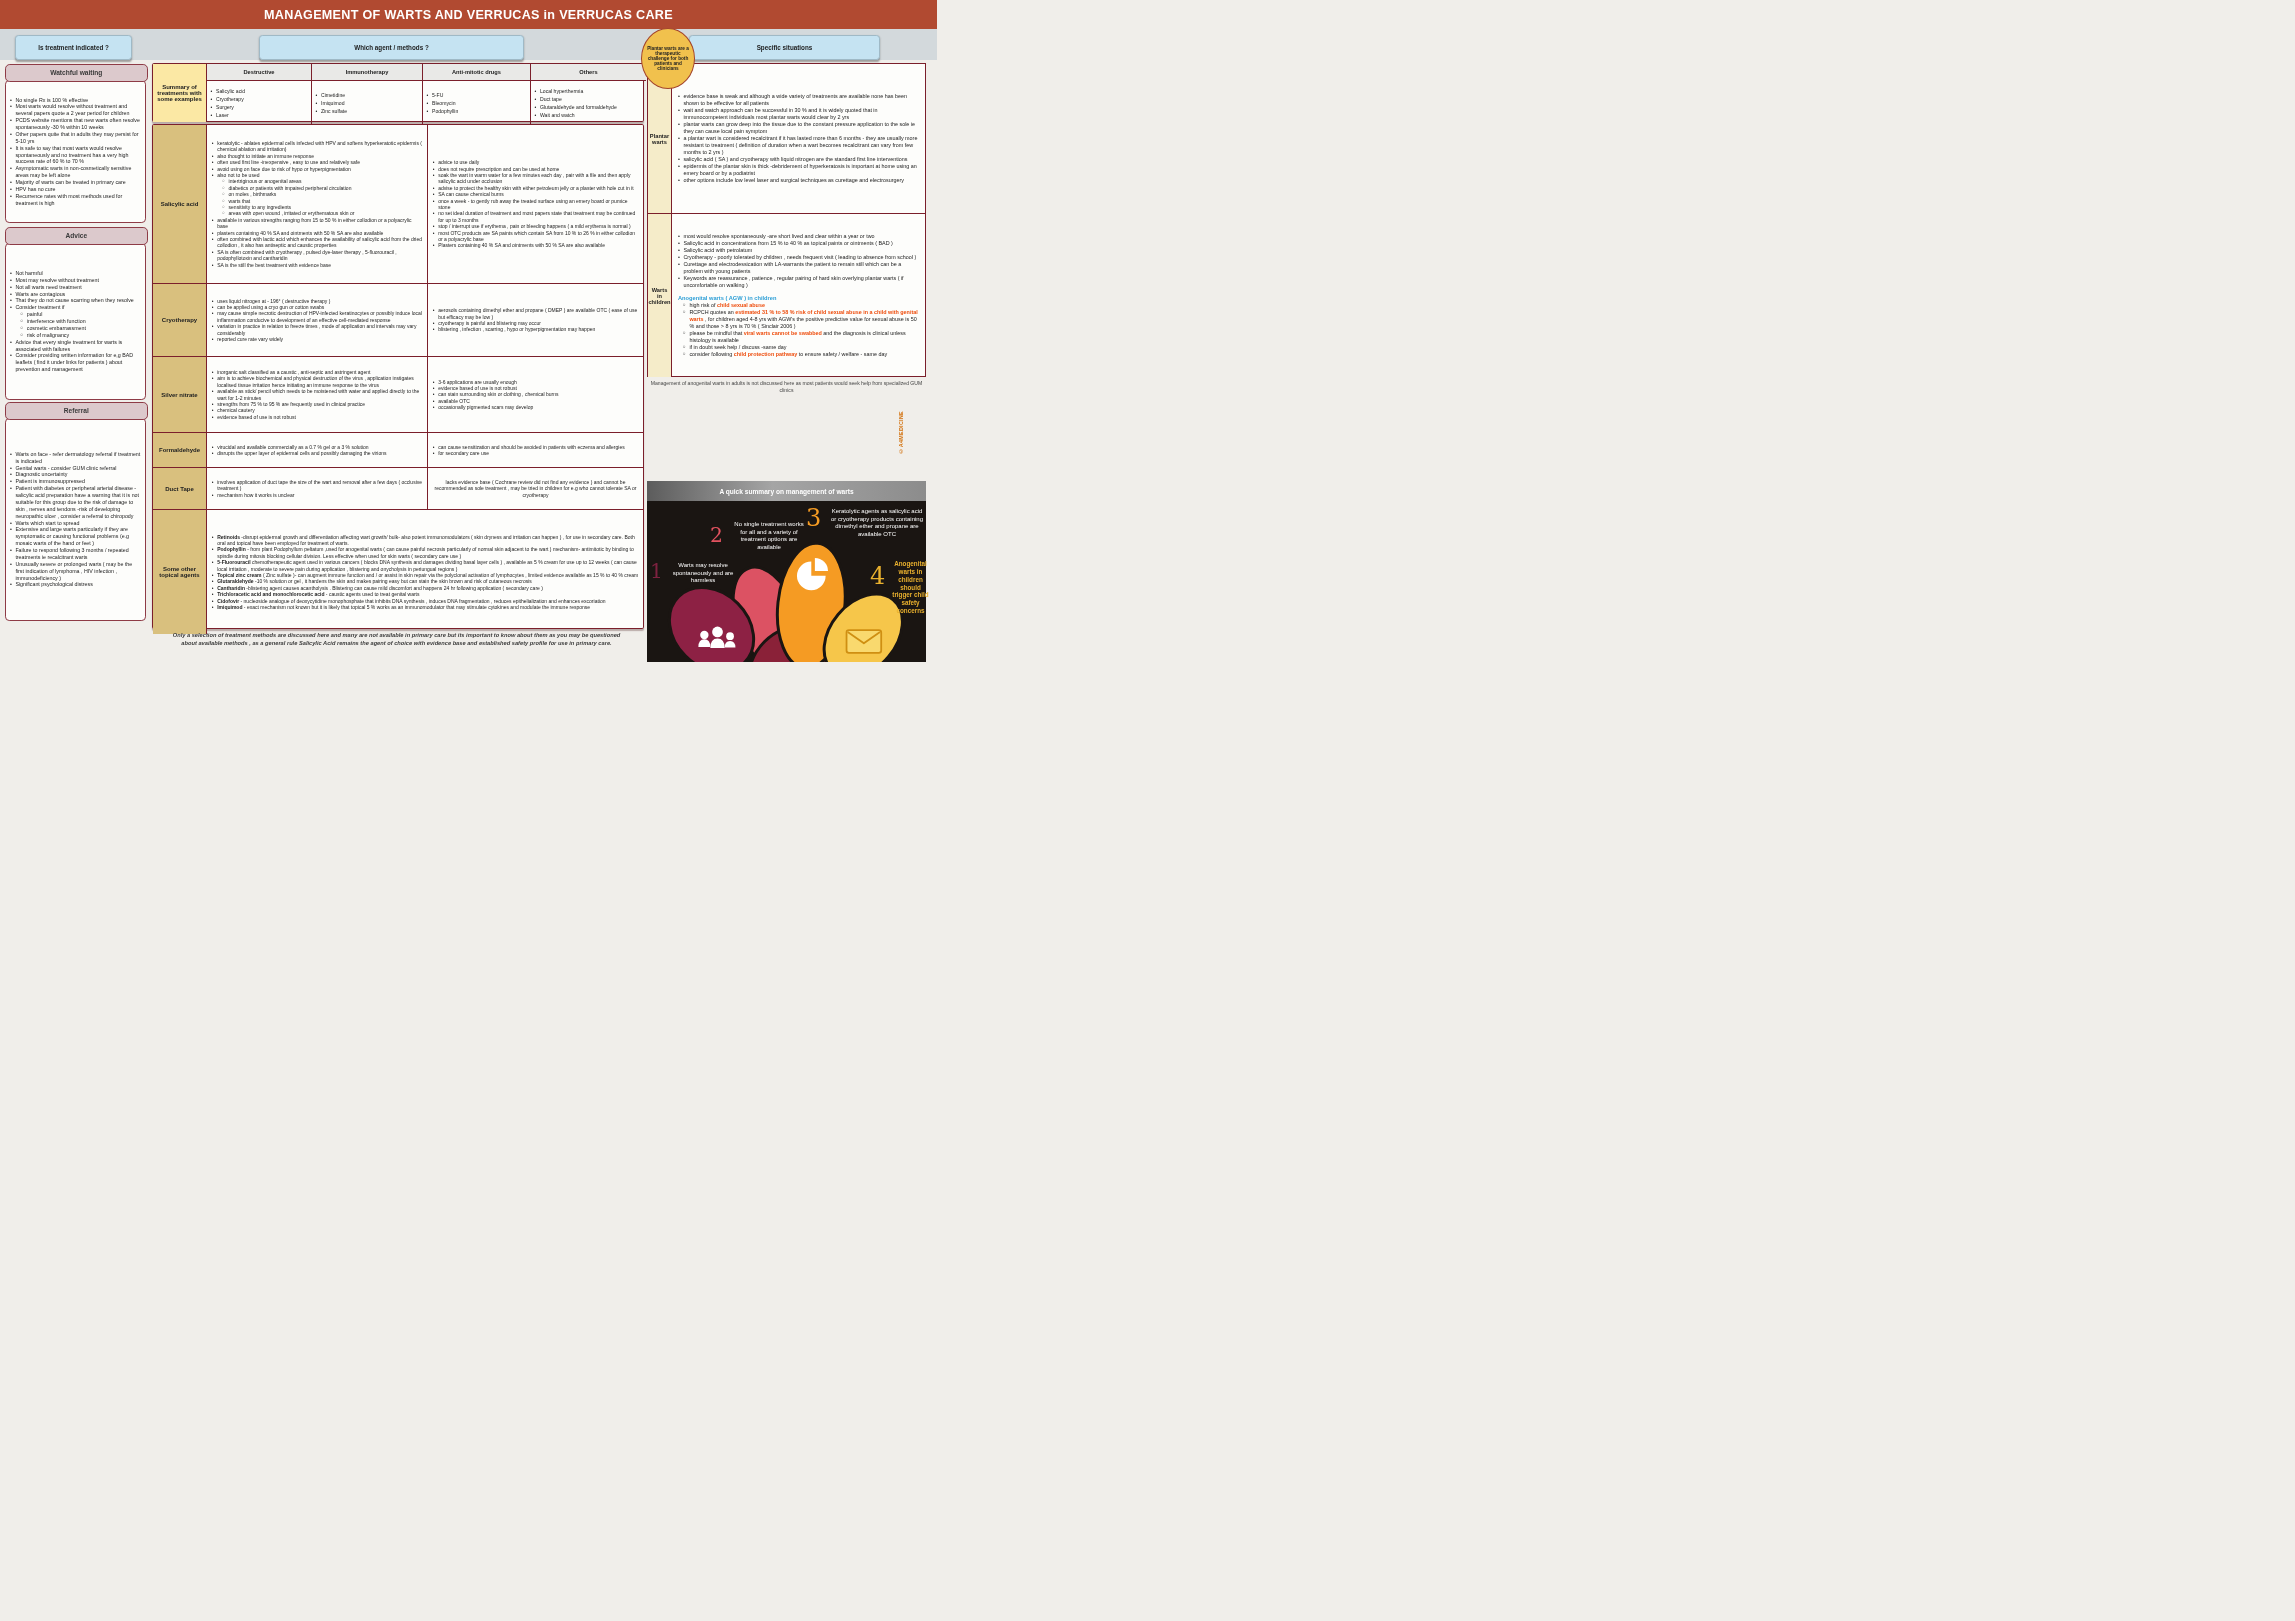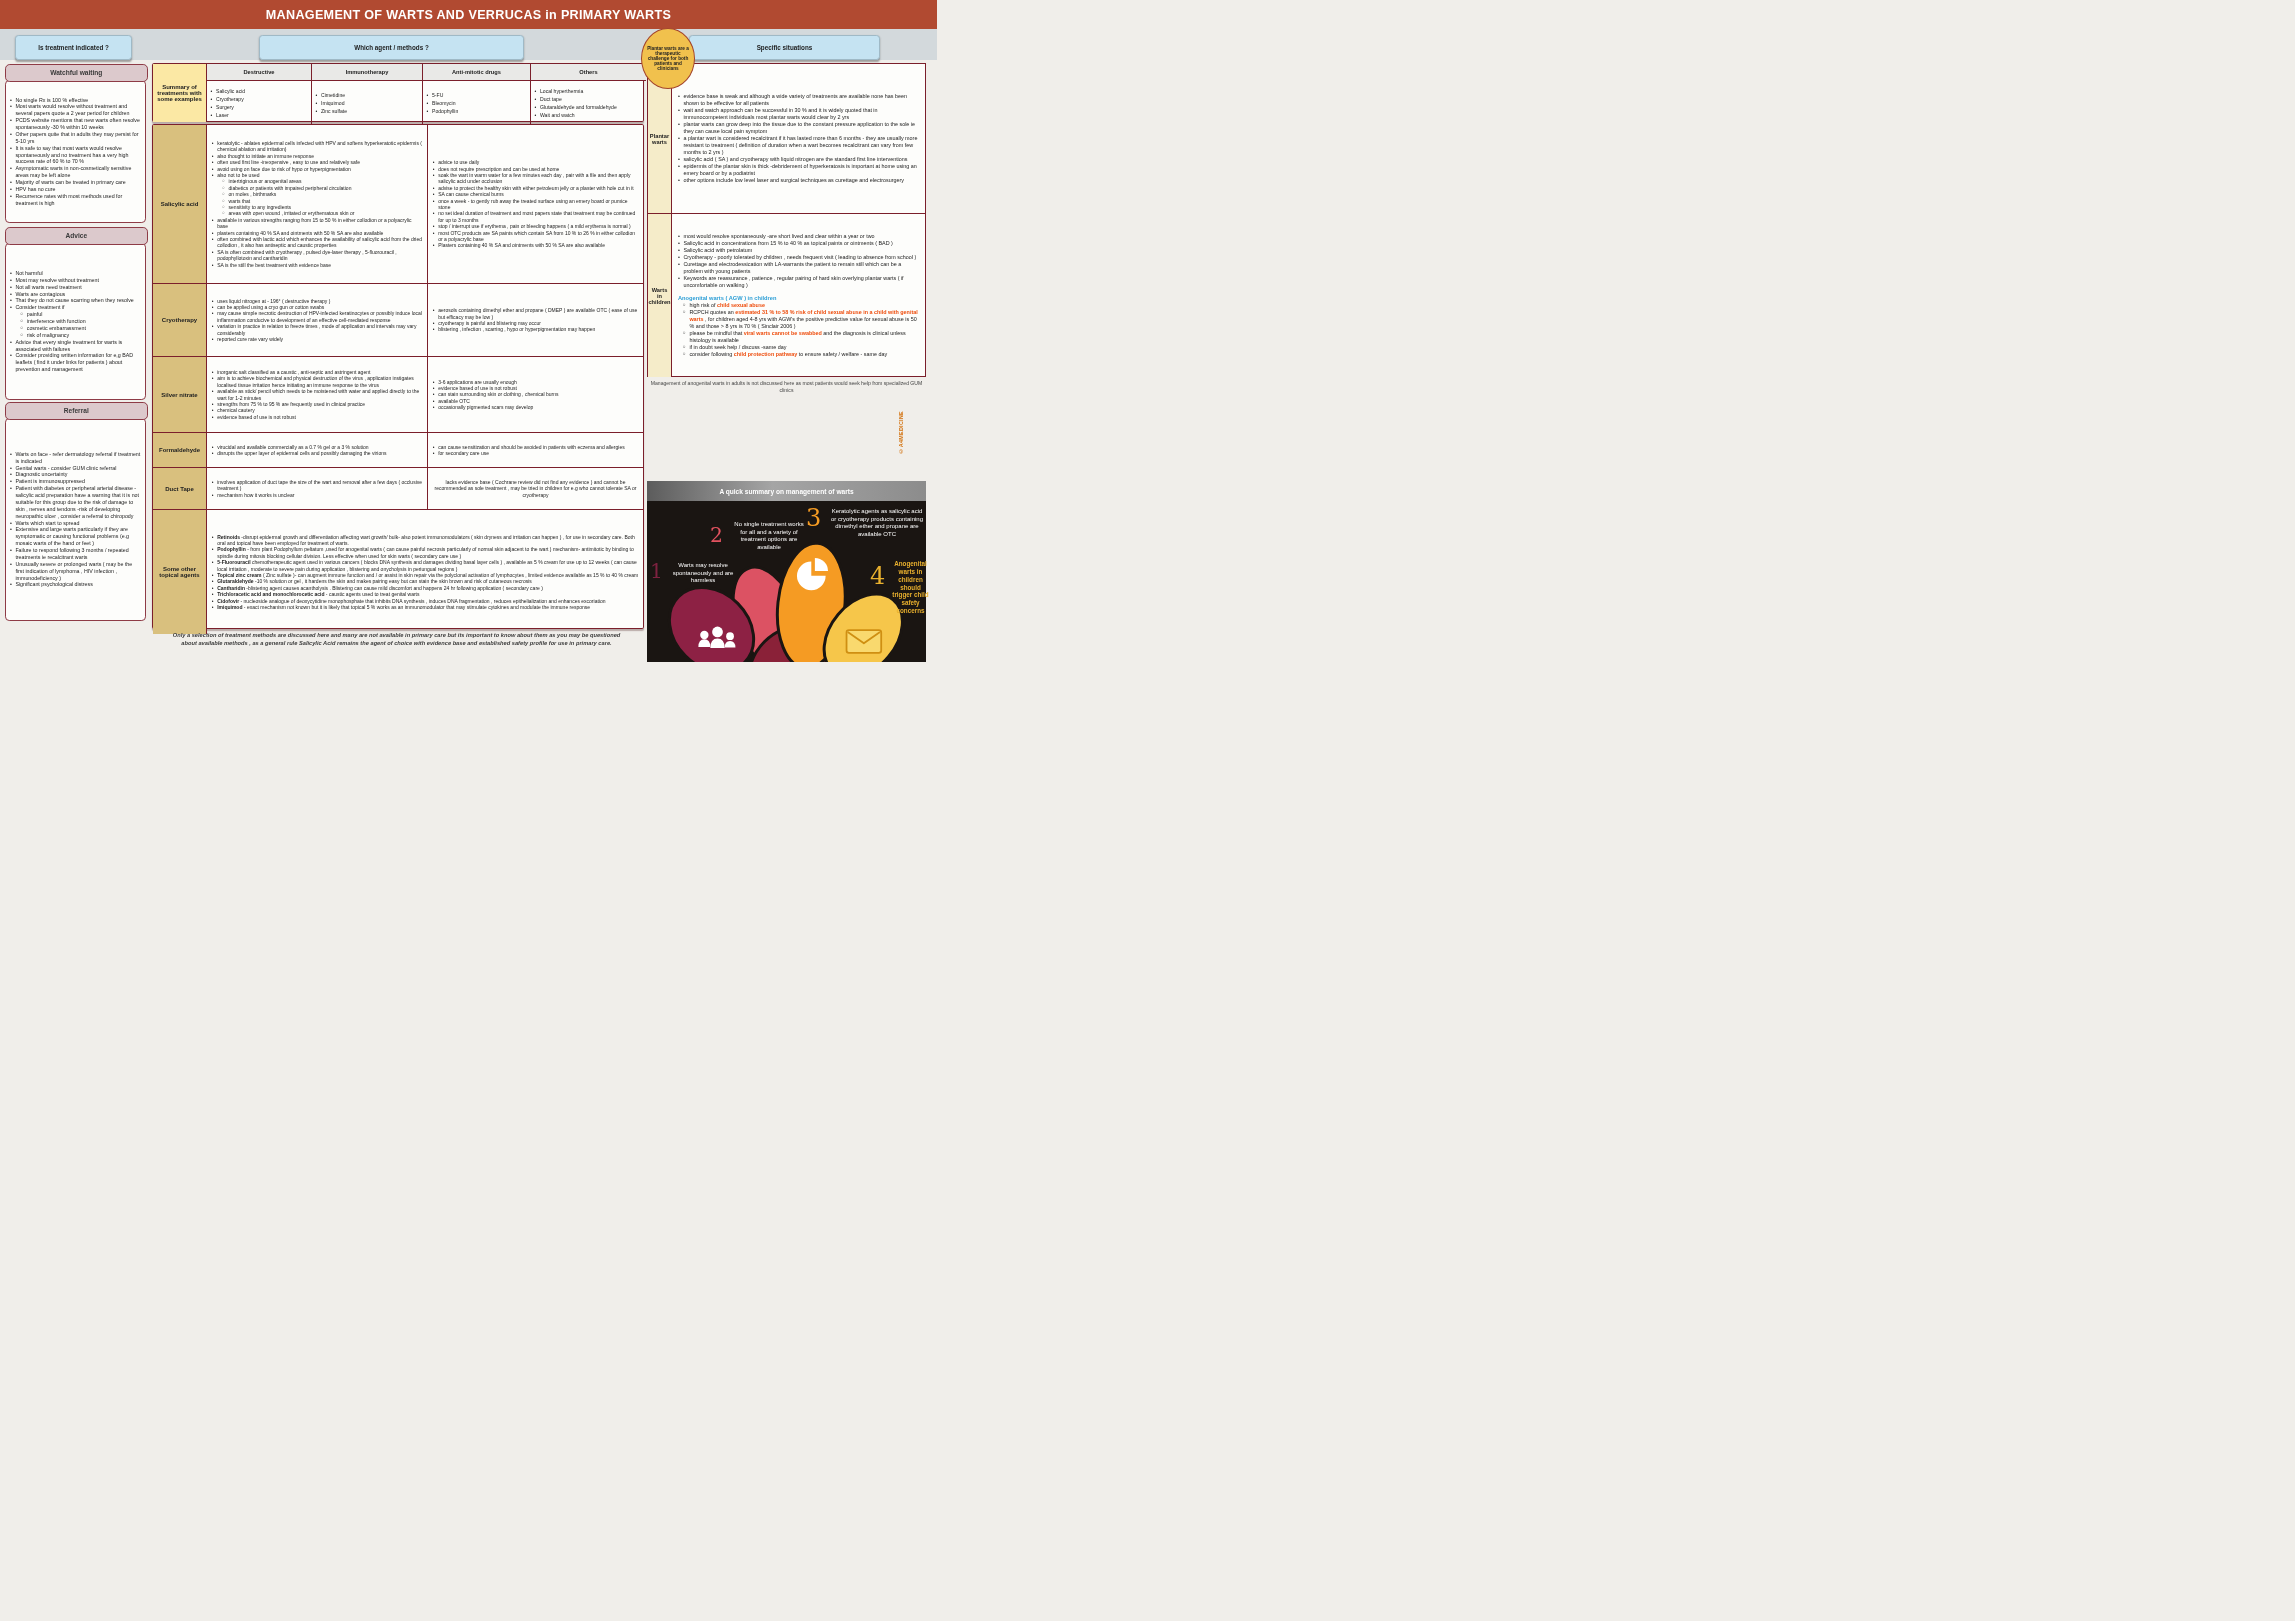--- a/index.html
+++ b/index.html
@@ -74,21 +74,21 @@
   .itext{position:absolute;color:#fff;font-size:6px;line-height:1.25;text-align:center;}
   .t1{left:662px;top:562px;width:82px;}
   .t2{left:730px;top:521px;width:78px;}
   .t3{left:829px;top:508px;width:96px;}
   .t4{left:890px;top:560px;width:41px;color:#eab12e;font-weight:bold;font-size:6.3px;}
 </style>
 </head>
 <body>
 
 <div class="abs banner">
-  <h1>MANAGEMENT OF WARTS AND VERRUCAS in PRIMARY WARTS</h1>
+  <h1>MANAGEMENT OF WARTS AND VERRUCAS in VERRUCAS CARE</h1>
 </div>
 <div class="abs band"></div>
 
 <div class="abs bluebox" style="left:15px;top:35px;width:115px;height:23px;">
   <span>Is treatment indicated ?</span>
 </div>
 <div class="abs bluebox" style="left:259px;top:35px;width:263px;height:23px;">
   <span>Which agent / methods  ?</span>
 </div>
 <div class="abs bluebox" style="left:689px;top:35px;width:189px;height:23px;">

